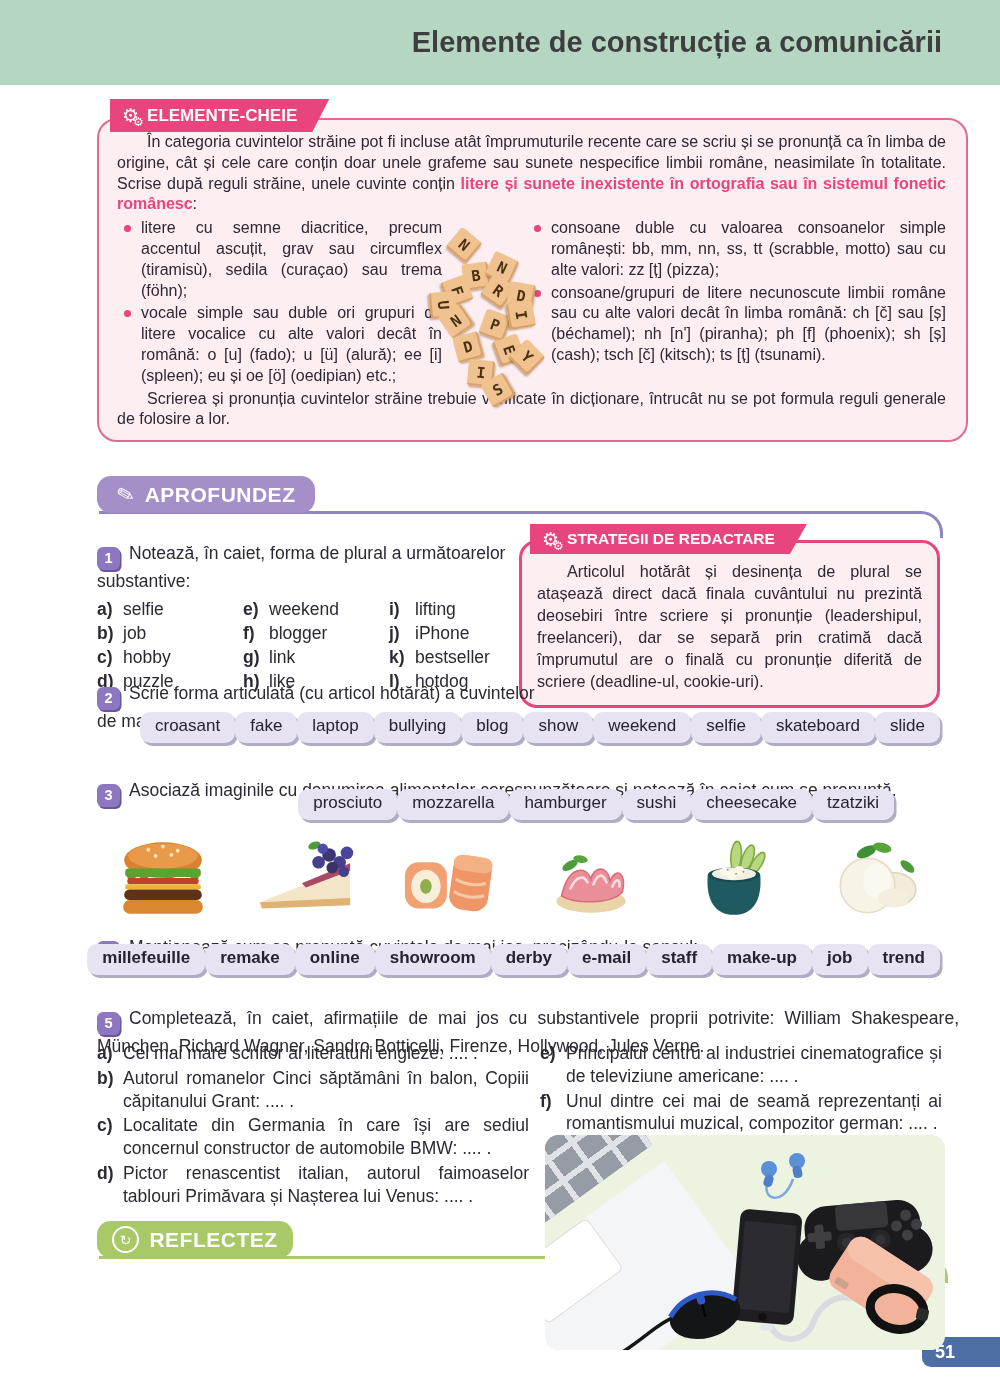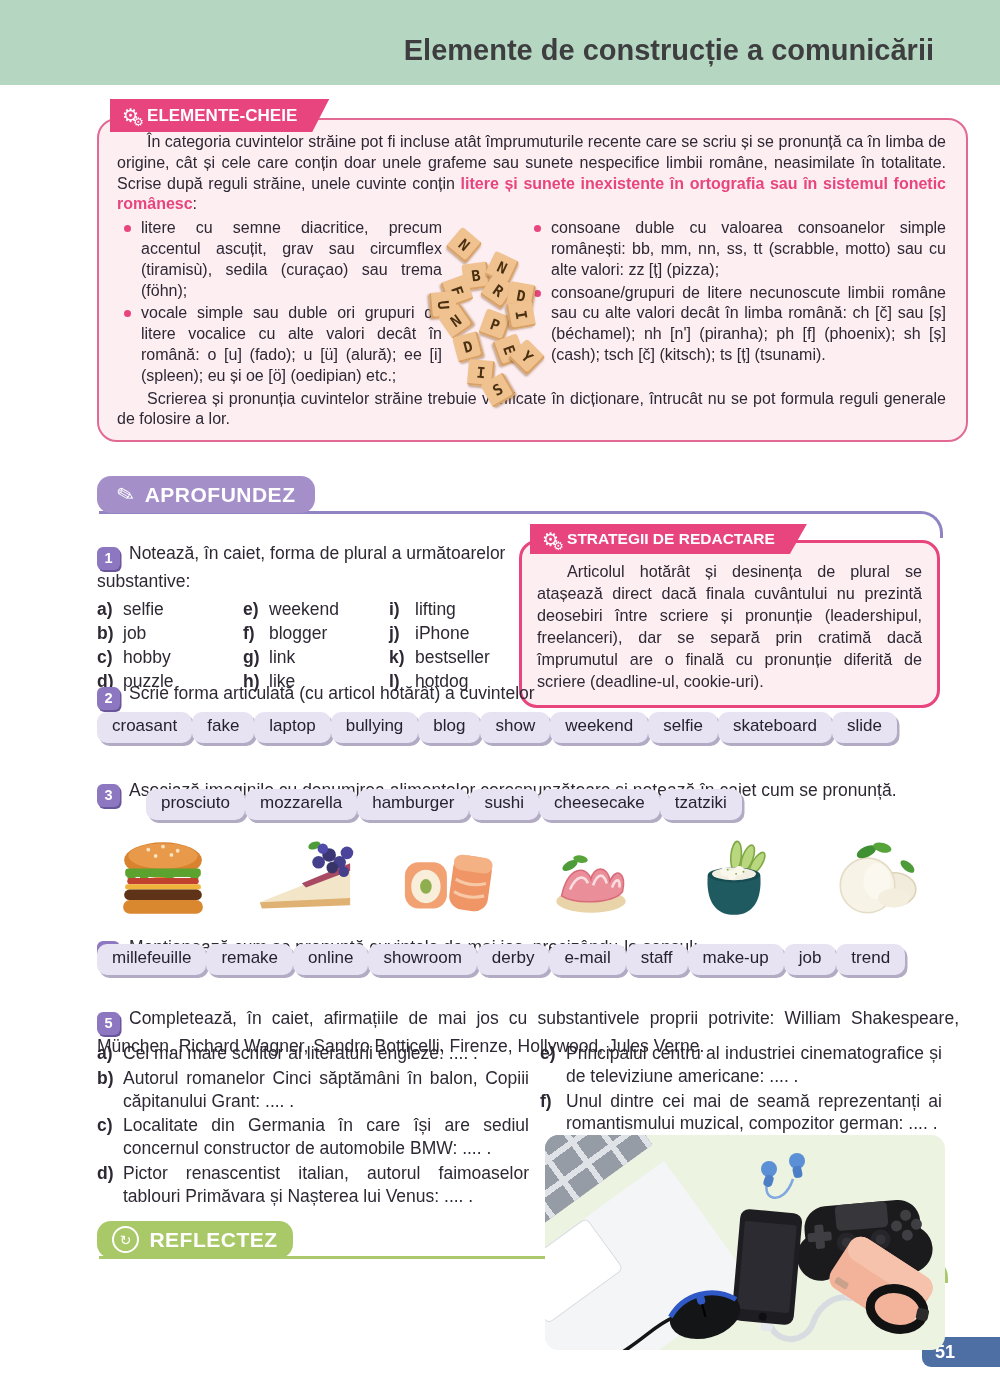--- a/index.html
+++ b/index.html
@@ -3,21 +3,21 @@
 <meta charset="utf-8">
 <style>
   html,body{margin:0;padding:0;background:#fff;}
   .page{position:relative;width:1000px;height:1390px;background:#ffffff;overflow:hidden;
         font-family:"Liberation Sans","DejaVu Sans",sans-serif;color:#2d2833;}
   .it{}
   .hl{color:#e8457e;font-weight:700}
 
   
   .band{position:absolute;left:0;top:0;width:1000px;height:85px;background:#b5d7c1;}
-  .band h1{position:absolute;right:58px;top:26px;margin:8px;font-size:29px;font-weight:700;color:#3e3e40;}
+  .band h1{position:absolute;right:58px;top:26px;margin:0;font-size:29px;font-weight:700;color:#3e3e40;}
 
   
   .pink-tag{position:absolute;display:flex;align-items:center;gap:8px;background:#e8457e;color:#fff;
     font-weight:700;height:33px;padding:0 32px 0 12px;z-index:3;
     clip-path:polygon(0 0,100% 0,calc(100% - 17px) 100%,0 100%);}
   .pink-tag .fold{position:absolute;left:0;bottom:-9px;width:0;height:0;
     border-top:9px solid #a12e56;border-left:9px solid transparent;}
   .gear{position:relative;font-size:19px;line-height:1;}
   .gear .gear2{position:absolute;font-size:12px;left:11px;top:10px;}
 
@@ -78,31 +78,31 @@
   #ex1-list ul{list-style:none;margin:0;padding:0;width:146px;}
   #ex1-list li{margin-bottom:2px;font-size:17.5px;line-height:1.25;}
   .lab{display:inline-block;width:26px;font-weight:700;}
 
   #strat-box{position:absolute;left:519px;top:540px;width:421px;box-sizing:border-box;
     border:3px solid #e8457e;border-radius:18px;background:#fdeef2;padding:17px 15px 13px;}
   #strat-tag{left:530px;top:524px;font-size:15.5px;height:30px;}
   #strat-box p{margin:0;font-size:16.2px;line-height:1.36;text-align:justify;text-indent:30px;}
 
   #ex2{left:97px;top:664px;width:440px;}
-  .chiprow{position:absolute;display:flex;justify-content:flex-start;}
+  .chiprow{position:absolute;display:flex;justify-content:flex-end;}
   #chips2{left:97px;top:712px;width:843px;}
   .chip{background:#e7e3f2;border-radius:10px;padding:4px 15px 7px;font-size:17px;color:#262230;
     box-shadow:2.5px 3px 0 #b3abc4;white-space:nowrap;}
   #ex3{left:97px;top:761px;width:862px;}
   #chips3{left:146px;top:789px;width:748px;}
   #foods{position:absolute;left:92px;top:833px;width:856px;display:flex;justify-content:space-around;align-items:flex-end;}
   .food{width:122px;height:86px;display:flex;align-items:flex-end;justify-content:center;}
   .food svg{width:116px;height:84px;}
   #ex4{left:97px;top:918px;width:862px;}
-  #chips4{left:97px;top:944px;width:843px;}
+  #chips4{left:97px;top:944px;width:843px;font-weight:bold;}
   #ex5{left:97px;top:989px;width:862px;text-align:justify;}
   .ex5col{position:absolute;list-style:none;margin:0;padding:0;}
   #ex5-left{left:97px;top:1042px;width:432px;}
   #ex5-right{left:540px;top:1042px;width:402px;}
   .s-item{display:flex;margin-bottom:2px;font-size:17.5px;line-height:1.3;}
   .s-item .lab{flex:none;}
   .s-item .rich{flex:1;text-align:justify;}
 
   
   #refl-par{position:absolute;left:97px;top:1272px;width:438px;font-size:17.5px;line-height:1.35;

